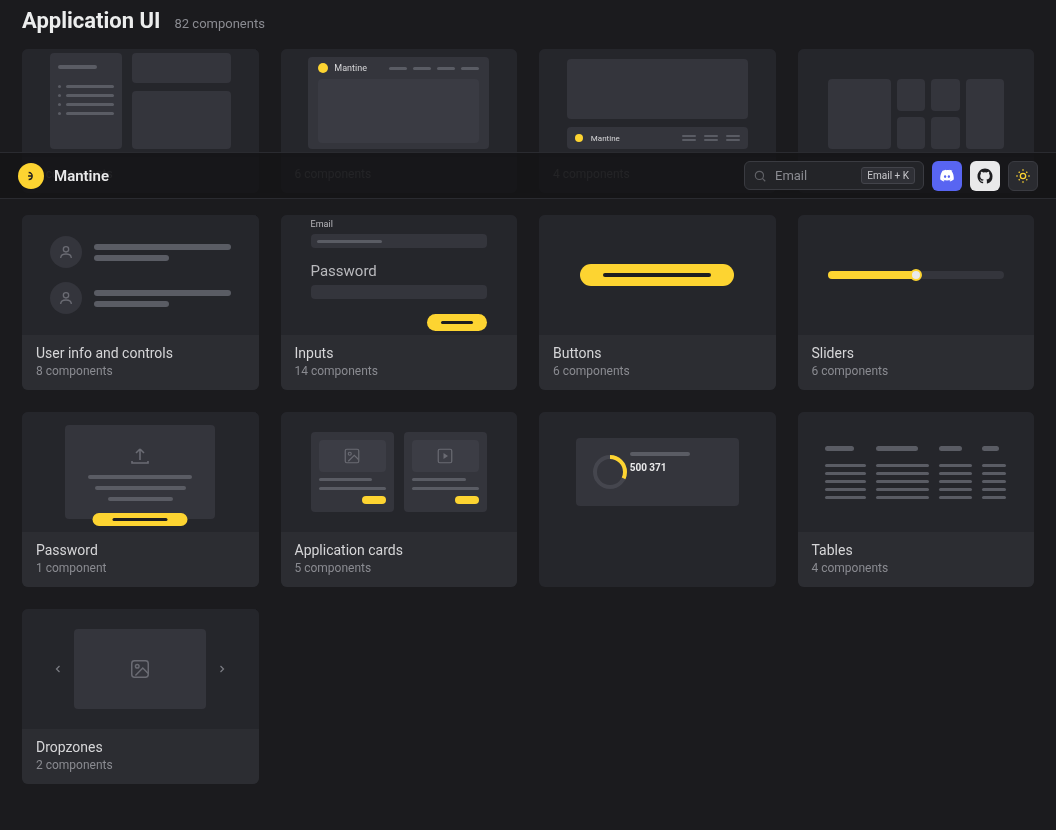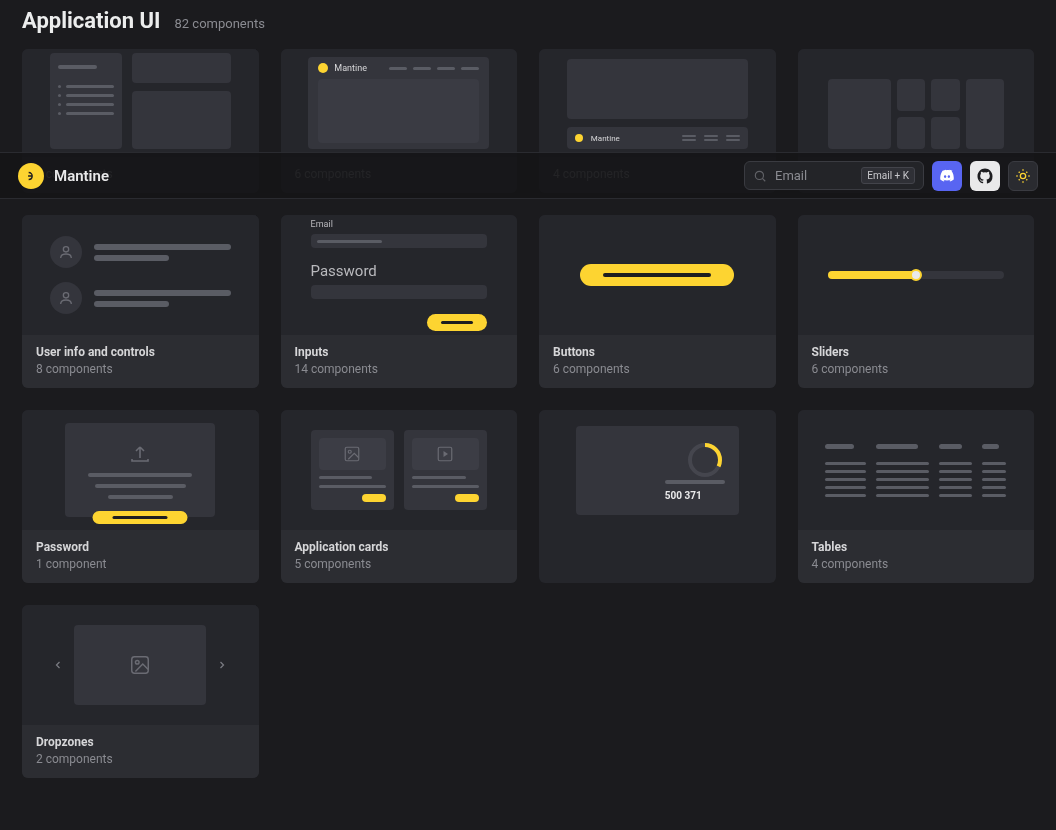--- a/index.html
+++ b/index.html
@@ -6,21 +6,21 @@
 * { box-sizing:border-box; }
 body { margin:0; background:var(--bg); color:var(--text); font-family:-apple-system,BlinkMacSystemFont,"Segoe UI",Roboto,sans-serif; font-size:14px; }
 .view { width:1056px; height:830px; overflow:hidden; position:relative; }
 .page-title-row { display:flex; align-items:baseline; gap:14px; padding:8px 22px 16px; }
 .page-title { font-size:22px; font-weight:700; color:#eceded; }
 .page-sub { font-size:13px; color:var(--muted); }
 .grid { display:grid; grid-template-columns:repeat(4,1fr); gap:22px; padding:0 22px 22px; }
 .tile { background:var(--card); border-radius:6px; overflow:hidden; display:flex; flex-direction:column; cursor:pointer; }
 .preview { height:120px; background:var(--card); display:flex; align-items:center; justify-content:center; position:relative; padding:8px; }
 .meta { background:var(--card2); padding:10px 14px 12px; }
-.meta .name { font-size:12px; color:var(--text); margin-bottom:3px;font-weight:bold; }
+.meta .name { font-size:14px; color:var(--text); margin-bottom:3px; }
 .meta .count { font-size:12px; color:var(--muted); }
 .tile.cut .preview { height:108px; align-items:flex-end; }
 
 
 .sticky { position:absolute; left:0; right:0; top:152px; height:47px; background:rgba(21,21,23,.88); border-top:1px solid #2a2b30; border-bottom:1px solid #2a2b30; display:flex; align-items:center; padding:0 18px; z-index:50; }
 .brand { display:flex; align-items:center; gap:10px; }
 .brand .logo { width:26px; height:26px; border-radius:50%; background:var(--yellow); display:flex; align-items:center; justify-content:center; color:var(--ink); font-weight:700; font-size:13px; }
 .brand .word { font-weight:600; color:#e9e9ea; font-size:15px; }
 .sticky .spacer { flex:1; }
 .search { display:flex; align-items:center; background:#232428; border:1px solid #3a3b41; border-radius:6px; padding:5px 8px; gap:8px; width:180px; }
@@ -300,21 +300,21 @@
       </div>
     </div>
     <div class="meta">
       <div class="name">Application cards</div>
       <div class="count">5 components</div>
     </div>
   </div>
 
   <div class="tile">
     <div class="preview">
-      <div class="panel flex" style="width:74%; padding:14px; align-items:flex-end;flex-direction:column;">
+      <div class="panel flex" style="width:74%; padding:14px; align-items:flex-start;">
         <svg width="40" height="40" viewBox="0 0 40 40">
           <circle cx="20" cy="20" r="15" fill="none" stroke="#45464e" stroke-width="4"></circle>
           <circle cx="20" cy="20" r="15" fill="none" stroke="#fdd431" stroke-width="4" stroke-dasharray="30 64" transform="rotate(-90 20 20)"></circle>
         </svg>
         <div class="col" style="gap:6px;">
           <div class="bar" style="width:60px;height:4px;"></div>
           <div style="font-size:10px;font-weight:700;color:#e9e9ea;">500 371</div>
         </div>
       </div>
     </div>

